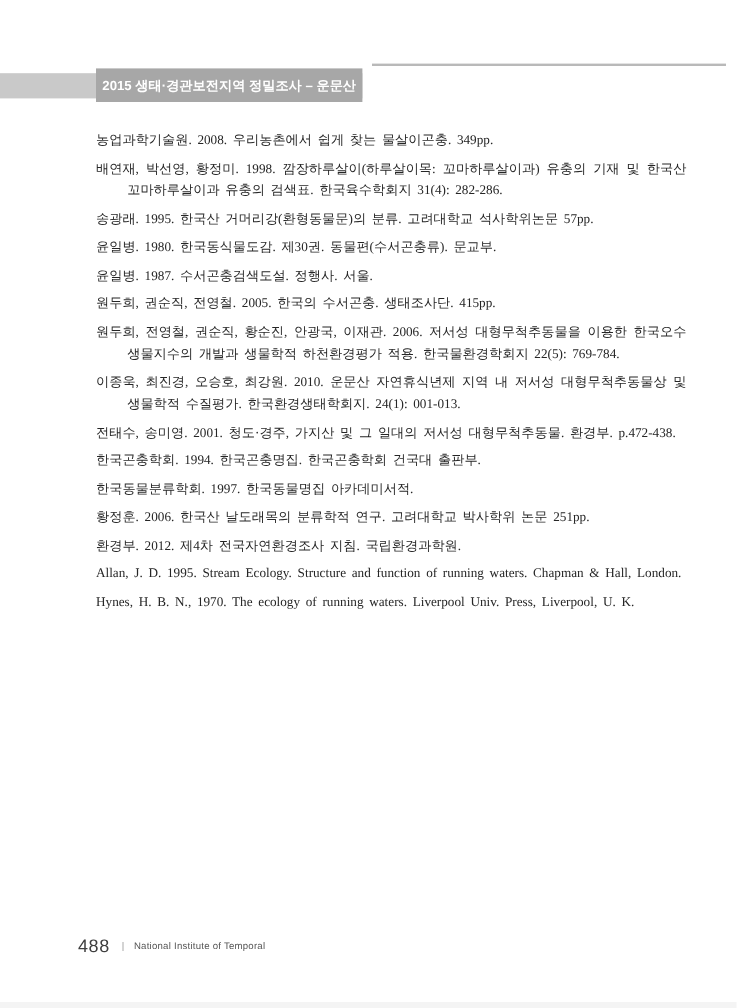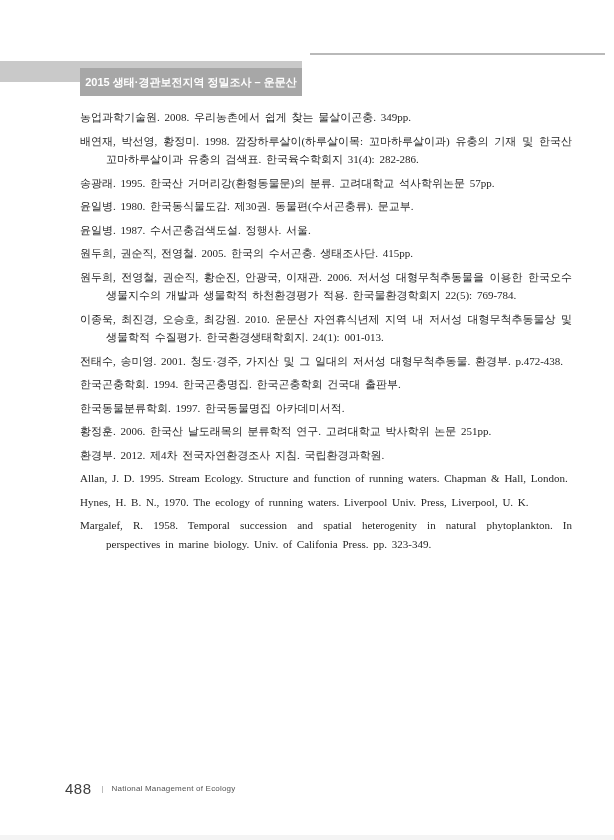--- a/index.html
+++ b/index.html
@@ -29,21 +29,20 @@
   .header-title-box {
     position: absolute;
     left: 80px;
     top: 57px;
     width: 222px;
     height: 28px;
     background: #a7a7a7;
     display: flex;
     align-items: center;
     justify-content: center;
-    margin-top: 11px;
   }
   .header-title-box span {
     font-family: "Liberation Sans", "DejaVu Sans", sans-serif;
     font-size: 11px;
     font-weight: bold;
     letter-spacing: 0px;
     color: #ffffff;
     white-space: nowrap;
   }
   .header-rule {
@@ -126,24 +125,23 @@
       <div class="ref-entry">원두희, 권순직, 전영철. 2005. 한국의 수서곤충. 생태조사단. 415pp.</div>
       <div class="ref-entry">원두희, 전영철, 권순직, 황순진, 안광국, 이재관. 2006. 저서성 대형무척추동물을 이용한 한국오수생물지수의 개발과 생물학적 하천환경평가 적용. 한국물환경학회지 22(5): 769-784.</div>
       <div class="ref-entry">이종욱, 최진경, 오승호, 최강원. 2010. 운문산 자연휴식년제 지역 내 저서성 대형무척추동물상 및 생물학적 수질평가. 한국환경생태학회지. 24(1): 001-013.</div>
       <div class="ref-entry">전태수, 송미영. 2001. 청도·경주, 가지산 및 그 일대의 저서성 대형무척추동물. 환경부. p.472-438.</div>
       <div class="ref-entry">한국곤충학회. 1994. 한국곤충명집. 한국곤충학회 건국대 출판부.</div>
       <div class="ref-entry">한국동물분류학회. 1997. 한국동물명집 아카데미서적.</div>
       <div class="ref-entry">황정훈. 2006. 한국산 날도래목의 분류학적 연구. 고려대학교 박사학위 논문 251pp.</div>
       <div class="ref-entry">환경부. 2012. 제4차 전국자연환경조사 지침. 국립환경과학원.</div>
       <div class="ref-entry">Allan, J. D. 1995. Stream Ecology. Structure and function of running waters. Chapman &amp; Hall, London.</div>
       <div class="ref-entry">Hynes, H. B. N., 1970. The ecology of running waters. Liverpool Univ. Press, Liverpool, U. K.</div>
-      <div class="ref-entry">Margalef, R. 1958. Temporal succession and spatial heterogenity in natural phytoplankton. In perspectives in marine biology. Univ. of Califonia Press. pp. 323-349.</div>
     </div>
 
   <div class="footer">
     <span class="page-num">488</span>
     <span class="sep">|</span>
-    <span class="institute">National Management of Ecology</span>
+    <span class="institute">National Institute of Temporal</span>
   </div>
 
   <div class="bottom-strip"></div>
 
 </div>
 
 </body></html>

